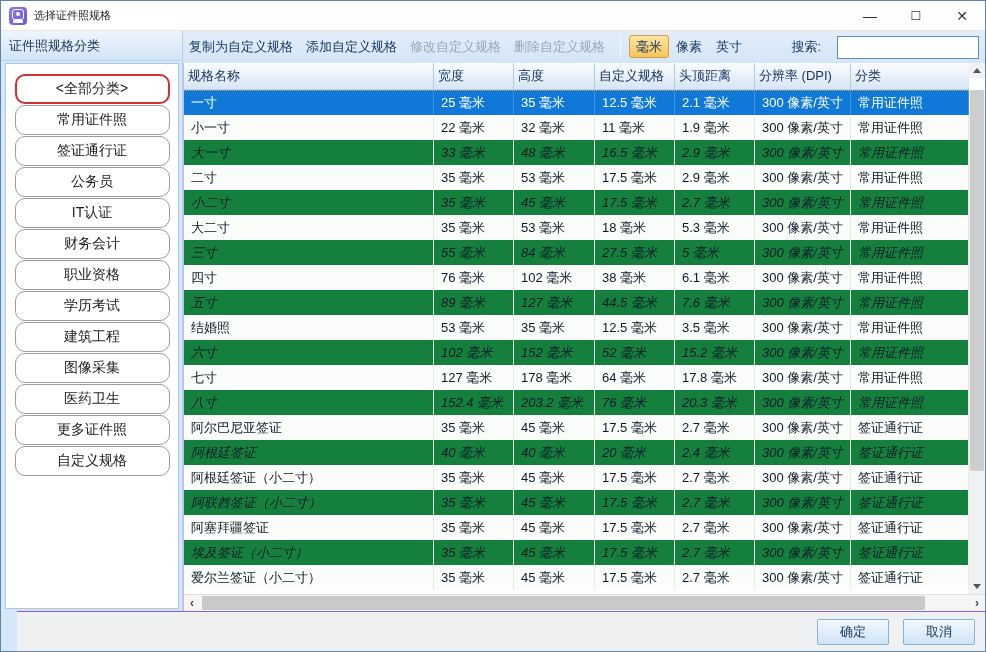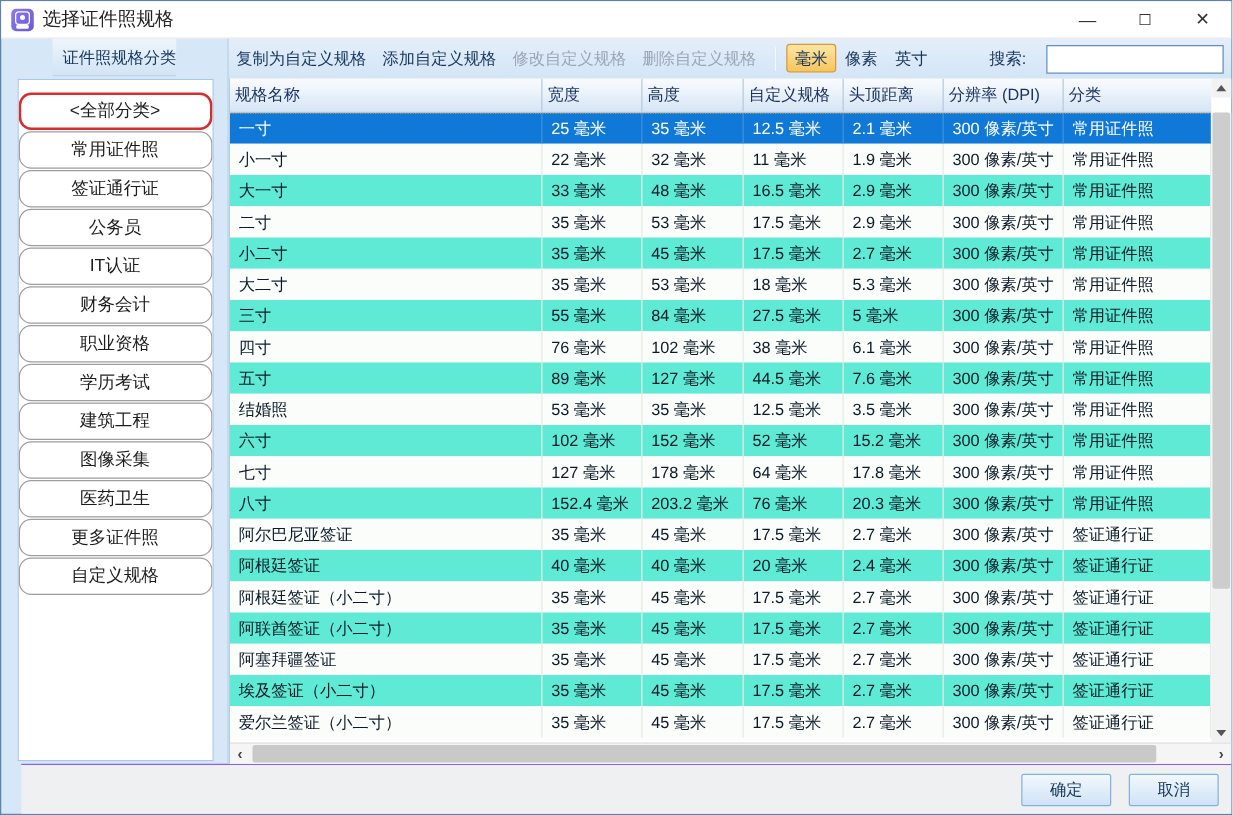--- a/index.html
+++ b/index.html
@@ -12,27 +12,27 @@
     width:986px; height:652px; background:#d6e7f8;
     border:1px solid #5c83ad; display:flex; flex-direction:column; position:relative;
   }
   
   .titlebar { height:30px; background:#ffffff; display:flex; align-items:center; flex:0 0 30px; border-bottom:1px solid #e8e8e8; }
   .app-icon { width:18px; height:18px; margin:0 7px 0 8px; border-radius:4px;
     background:linear-gradient(135deg,#8a7bf0,#6a58d8); position:relative; }
   .app-icon .frame { position:absolute; left:3px; top:2px; width:12px; height:11px; border:1.5px solid #fff; border-radius:3px; }
   .app-icon .head { position:absolute; left:7px; top:5px; width:4px; height:4px; border-radius:50%; background:#fff; }
   .app-icon .band { position:absolute; left:4px; bottom:2px; width:10px; height:2.5px; background:#fff; border-radius:1px; }
-  .win-title { font-size:15px; color:#222; }
+  .win-title { font-size:11px; color:#222; }
   .win-controls { margin-left:auto; display:flex; height:100%; }
   .win-btn { width:46px; height:100%; display:flex; align-items:center; justify-content:center; font-size:14px; color:#333; cursor:default; }
   .win-btn.max { font-size:12px; }
   
   .main { flex:1; display:flex; position:relative; }
-  .sidebar { width:182px; flex:0 0 182px; display:flex; flex-direction:column; border-right:1px solid #b5cde4;align-items:center; }
+  .sidebar { width:182px; flex:0 0 182px; display:flex; flex-direction:column; border-right:1px solid #b5cde4; }
   .sidebar-header { height:30px; flex:0 0 30px; padding-left:8px; display:flex; align-items:center;
     background:linear-gradient(#eef5fc,#d2e4f5); border-bottom:1px solid #bed4ea; color:#16355c; }
   .sidebar-panel { flex:1; margin:2px 3px 2px 4px; background:#fff; border:1px solid #a9c9e6; overflow:hidden; padding-top:10px; }
   .cat-btn { width:155px; height:30px; margin:0 auto 1px auto; background:#fff; border:1px solid #9d9d9d;
     border-radius:10px; display:flex; align-items:center; justify-content:center; font-size:14px; color:#1c1c1c; cursor:default; }
   .cat-btn.selected { border:2px solid #d42e2e; }
   .content { flex:1; display:flex; flex-direction:column; min-width:0; }
   
   .toolbar { height:32px; flex:0 0 32px; display:flex; align-items:center; padding:0 6px;
     background:linear-gradient(#e4eefa,#d3e5f6); }
@@ -50,21 +50,21 @@
   .grid-row { display:grid; grid-template-columns:250px 80px 81px 80px 80px 96px 1fr; }
   .table-head-wrap { display:flex; flex:0 0 26px; }
   .thead { flex:1; background:linear-gradient(#fafcfe,#d6e5f5); border-bottom:1px solid #c0d4e8; }
   .th { padding:4px 4px; color:#1a3360; border-right:1px solid #b7c9dd; display:flex; align-items:center; white-space:nowrap; overflow:hidden; }
   .th:last-child { border-right:none; }
   .tbody { flex:1; overflow:hidden; }
   .trow { height:25px; }
   .trow .td { padding:0 7px; display:flex; align-items:center; white-space:nowrap; overflow:hidden;
     border-right:1px solid #e3ebe3; color:#0c1a28; }
   .trow.even { background:#fbfdfa; }
-  .trow.odd { background:#5eead4; }
+  .trow.odd { background:#15803d;font-style:italic; }
   .trow.sel { background:#1079d8; border-top:1px dotted #e0a23c; }
   .trow.sel .td { color:#ffffff; border-right-color:#3a92e2; }
   
   .vscroll { width:16px; flex:0 0 16px; background:#f2f2f2; display:flex; flex-direction:column; align-items:center; }
   .vs-arrow { width:16px; height:15px; display:flex; align-items:center; justify-content:center; }
   .tri-up { width:0; height:0; border-left:4px solid transparent; border-right:4px solid transparent; border-bottom:5px solid #555; }
   .tri-down { width:0; height:0; border-left:4px solid transparent; border-right:4px solid transparent; border-top:5px solid #555; }
   .vs-track { flex:1; width:16px; position:relative; }
   .vs-thumb { position:absolute; top:0; left:1px; width:14px; height:78%; background:#cdcdcd; border-radius:2px; }
   .hscroll { height:17px; flex:0 0 17px; background:#f5f5f5; border-top:1px solid #e0e0e0; display:flex; align-items:center; }

